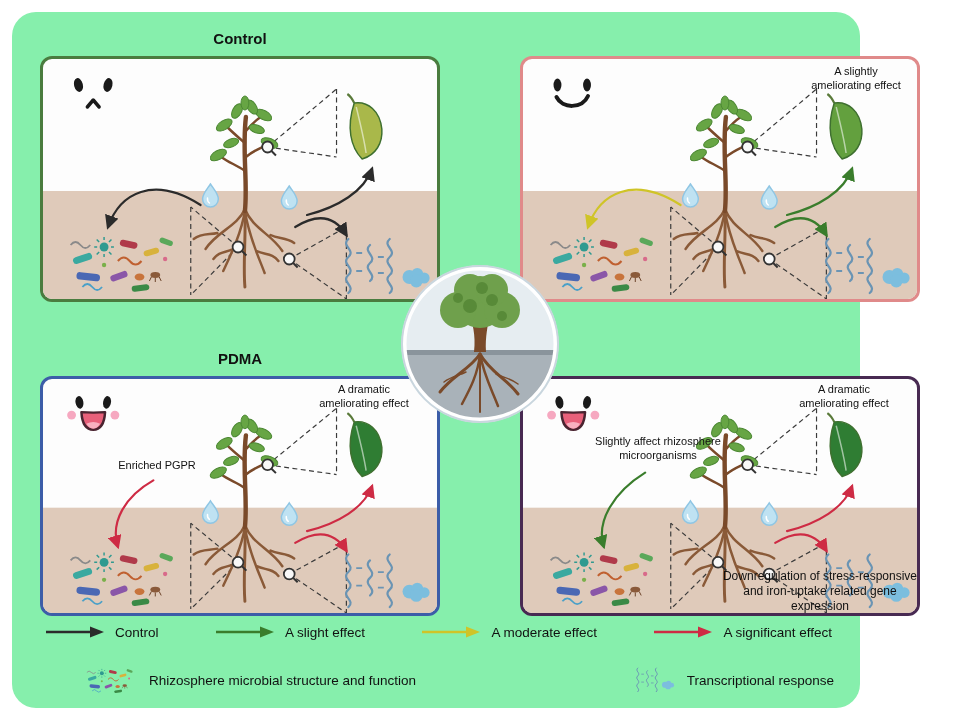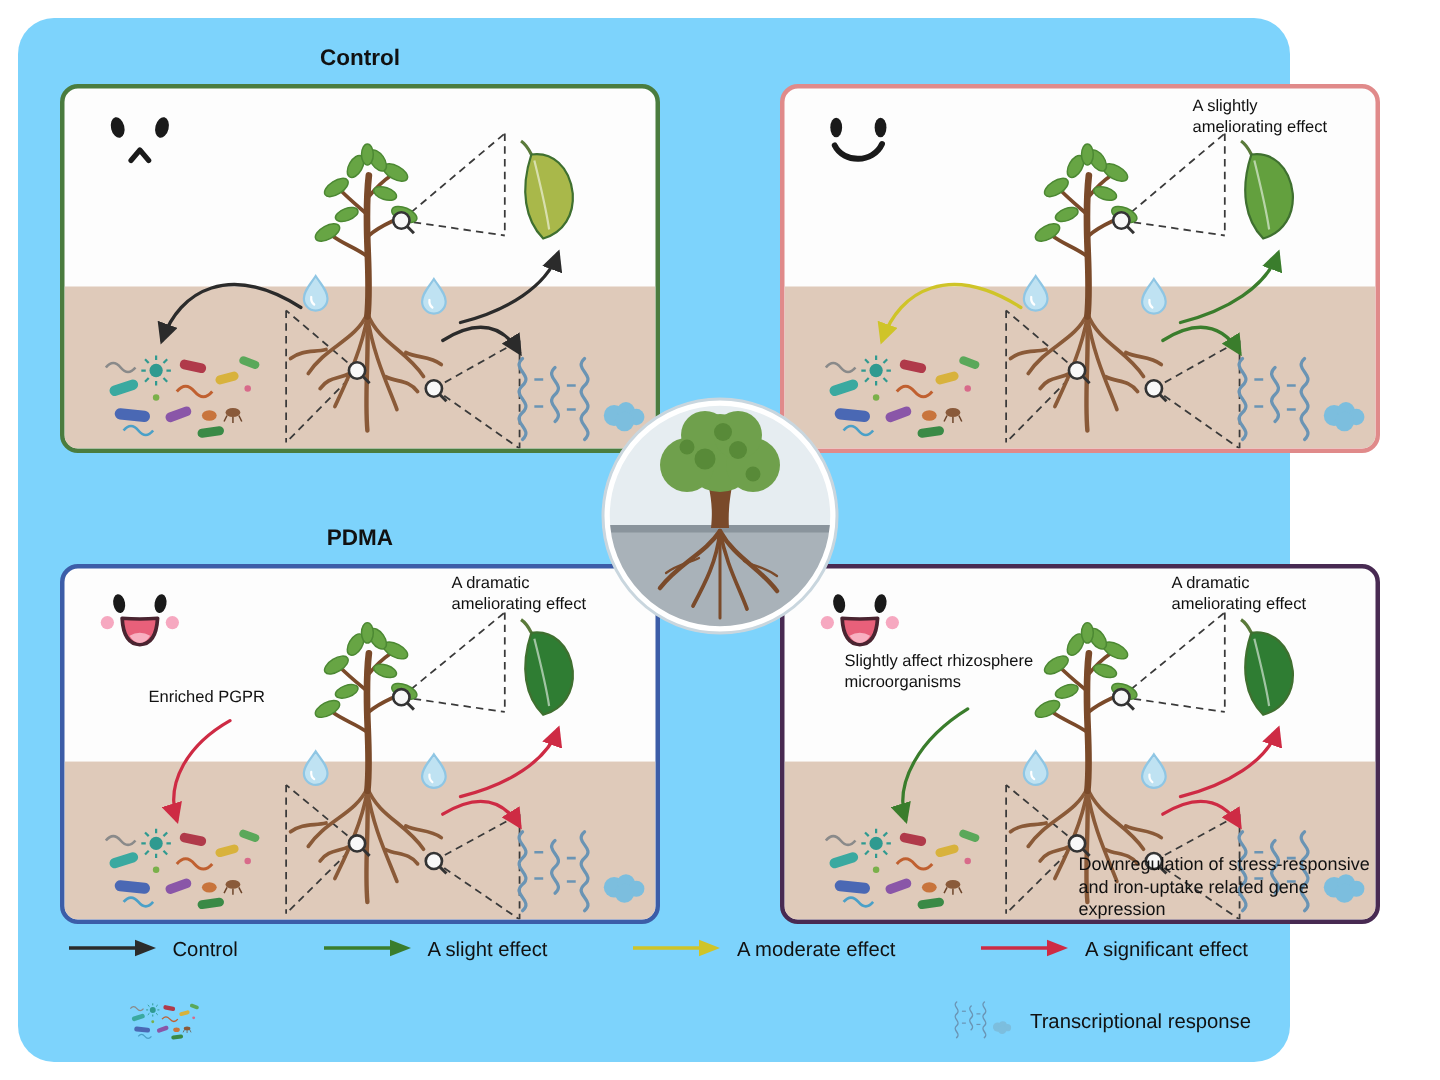--- a/index.html
+++ b/index.html
@@ -1,32 +1,32 @@
 <!DOCTYPE html>
 <html><head>
 <meta charset="utf-8">
 <style>
   *{margin:0;padding:0;box-sizing:border-box}
   html,body{width:960px;height:720px}
   body{background:#ffffff;font-family:"Liberation Sans",sans-serif;position:relative;overflow:hidden}
-  .board{position:absolute;left:12px;top:12px;width:848px;height:696px;background:#7dd3fc;border-radius:24px}
+  .board{position:absolute;left:12px;top:12px;width:848px;height:696px;background:#86efac;border-radius:24px}
   .panel-title{position:absolute;width:400px;text-align:center;font-size:15px;font-weight:700;color:#111}
   .pt-control{left:28px;top:18px}
   .pt-edta{left:508px;top:18px}
   .pt-pdma{left:28px;top:338px}
   .pt-pdmafe{left:508px;top:338px}
   .panel{position:absolute;background:#fdfdfd;border-radius:12px;overflow:hidden}
   .p-control{left:28px;top:44px;width:400px;height:246px;border:3px solid #4a7c3f}
   .p-edta{left:508px;top:44px;width:400px;height:246px;border:3px solid #e08a8a}
   .p-pdma{left:28px;top:364px;width:400px;height:240px;border:3px solid #3c5da8}
   .p-pdmafe{left:508px;top:364px;width:400px;height:240px;border:3px solid #482a52}
   .scene{position:absolute;left:0;top:0;width:100%;height:100%}
   .soil{fill:#dfcaba}
   .dash line{stroke:#3a3a3a;stroke-width:1.2;stroke-dasharray:5 3.5;fill:none}
-  .note{position:absolute;font-size:11px;line-height:1.25;white-space:pre-line;color:#111;z-index:3}
+  .note{position:absolute;font-size:11px;line-height:1.25;text-align:center;white-space:pre-line;color:#111;z-index:3}
   .center-emblem{position:absolute;left:388px;top:252px;width:160px;height:160px;z-index:4}
   .legend-row{position:absolute;left:18px;right:18px;display:flex;justify-content:space-between;align-items:center}
   .lr-arrows{top:606px;height:28px;padding:0 10px 0 14px}
   .lr-icons{top:644px;height:48px;padding:0 8px 0 56px}
   .lg-item{display:flex;align-items:center;gap:9px}
   .lg-label{font-size:13.5px;color:#111}
   .defs-holder{position:absolute;width:0;height:0;overflow:hidden}
 </style>
 </head>
 <body>
@@ -383,20 +383,21 @@
       </svg>
       <span class="lg-label">A significant effect</span>
     </div>
   </div>
 
   <div class="legend-row lr-icons">
     <div class="lg-item">
       <svg width="54" height="28" viewBox="0 0 54 28">
         <use href="#microbes" transform="translate(0,2) scale(0.44)"></use>
       </svg>
+      <span class="lg-label">Rhizosphere microbial structure and function</span>
     </div>
     <div class="lg-item">
       <svg width="44" height="28" viewBox="0 0 44 28">
         <use href="#dna" transform="translate(2,2) scale(0.44)"></use>
       </svg>
       <span class="lg-label">Transcriptional response</span>
     </div>
   </div>
 
 </div>

